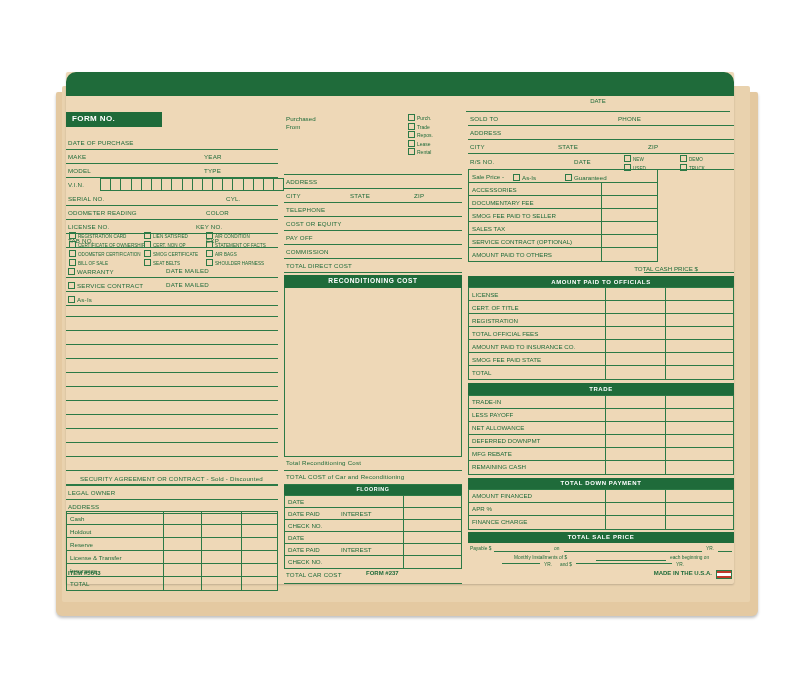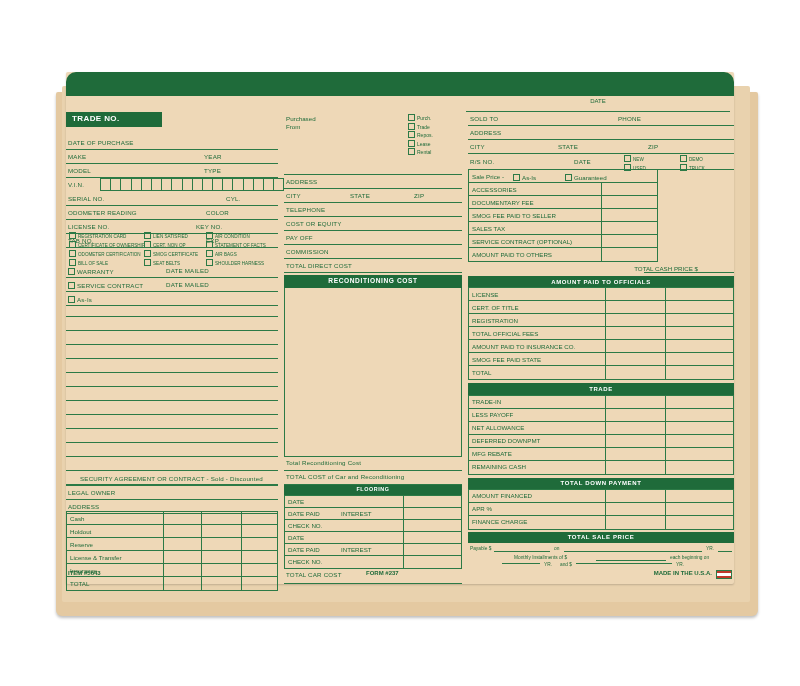--- a/index.html
+++ b/index.html
@@ -81,21 +81,21 @@
 
   <div class="form">
 
     <div style="position:absolute;left:400px;top:2px;width:264px;">
       <div style="text-align:center;font-size:6px;">DATE</div>
       <div style="border-bottom:1px solid #2c7a46;height:7px;"></div>
     </div>
 
     <div class="col" style="left:0px;top:16px;width:212px;">
 
-      <div class="stockno">TRADE NO.</div>
+      <div class="stockno">FORM NO.</div>
 
       <div style="position:absolute;top:24px;left:0;width:212px;">
         <div class="lrow">
             <span class="lbl">DATE OF PURCHASE</span>
           </div>
         <div class="lrow">
           <span class="lbl">MAKE</span>
           <span class="lbl" style="left:138px">YEAR</span>
         </div>
         <div class="lrow">

